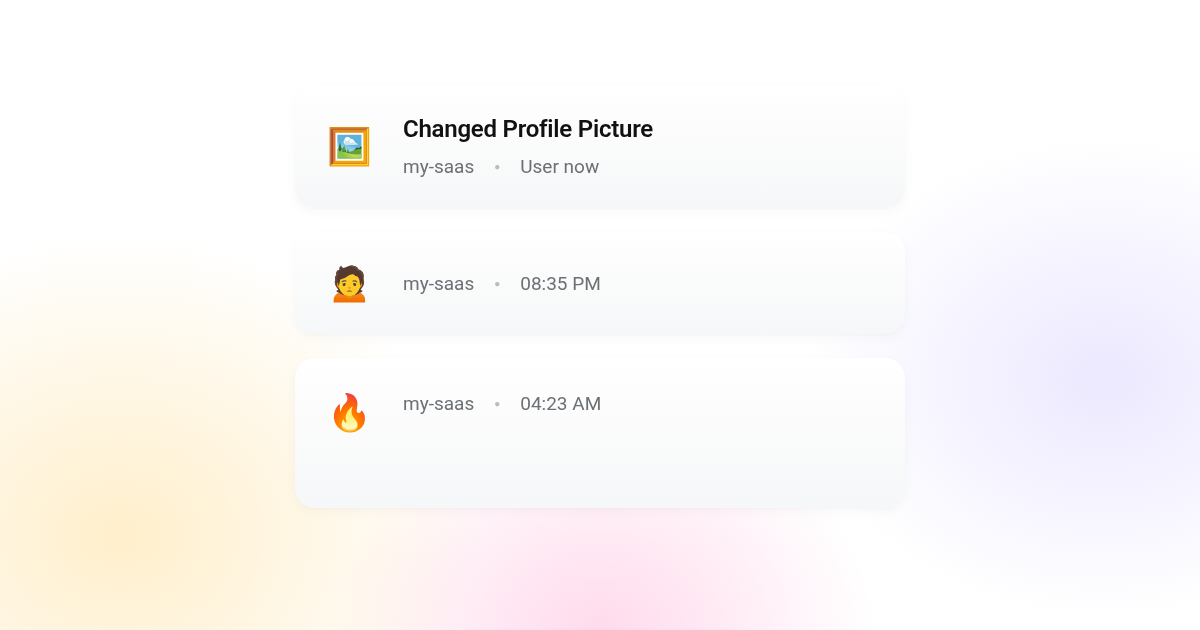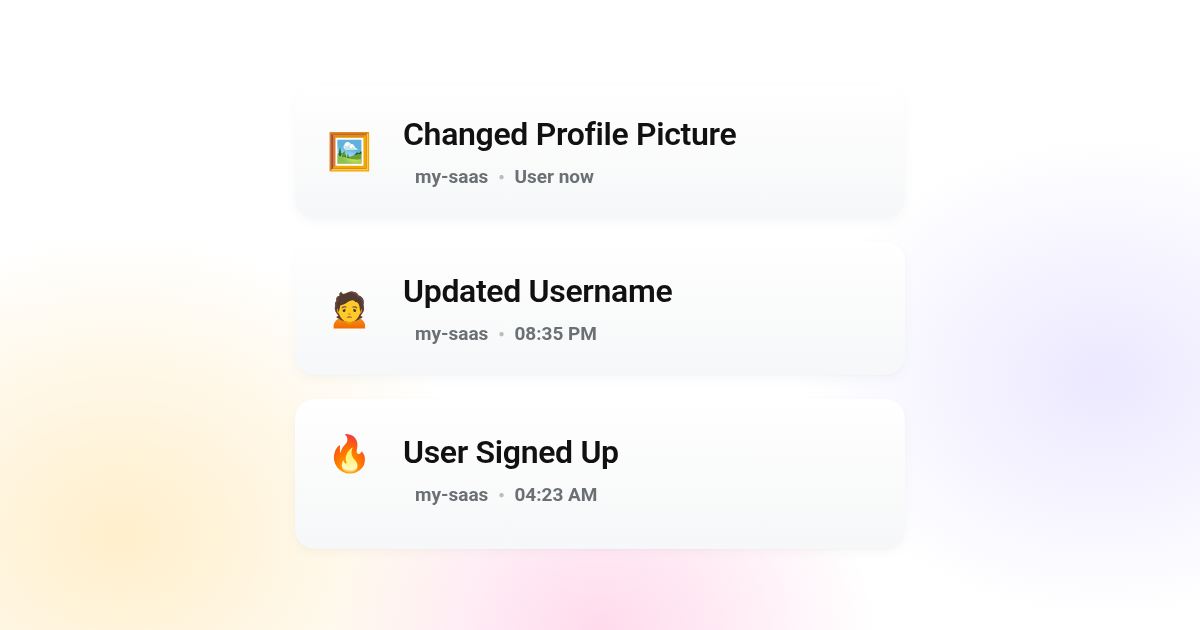--- a/index.html
+++ b/index.html
@@ -59,34 +59,33 @@
     }
 
     .content {
       flex: 1;
       display: flex;
       flex-direction: column;
       gap: 12px;
     }
 
     .title {
-      font-size: 32px;
+      font-size: 24px;
       font-weight: 600;
       color: #111111;
       letter-spacing: -0.01em;
     }
 
     .meta {
       font-size: 19px;
       color: #6b7075;
       display: flex;
       align-items: center;
-      gap: 10px;
-      font-weight: 700;
-      margin-left: 12px;
+      gap: 20px;
+      font-weight: 400;
     }
 
     .dot {
       color: #b8bdc2;
       font-size: 10px;
     }
   </style>
 </head>
 <body>
 
@@ -100,33 +99,31 @@
         <span>my-saas</span>
         <span class="dot">●</span>
         <span>User now</span>
       </div>
     </div>
   </div>
 
   <div class="card">
     <div class="icon-wrap">🙍</div>
     <div class="content">
-      <div class="title">Updated Username</div>
       <div class="meta">
         <span>my-saas</span>
         <span class="dot">●</span>
         <span>08:35 PM</span>
       </div>
     </div>
   </div>
 
   <div class="card last">
     <div class="icon-wrap">🔥</div>
     <div class="content">
-      <div class="title">User Signed Up</div>
       <div class="meta">
         <span>my-saas</span>
         <span class="dot">●</span>
         <span>04:23 AM</span>
       </div>
     </div>
   </div>
 
 </div>
 

